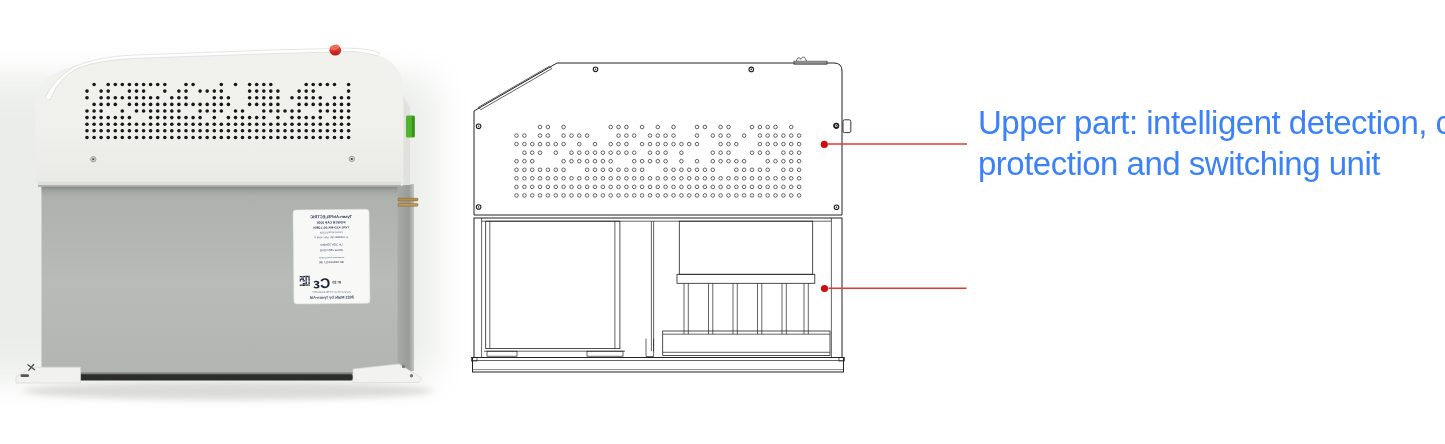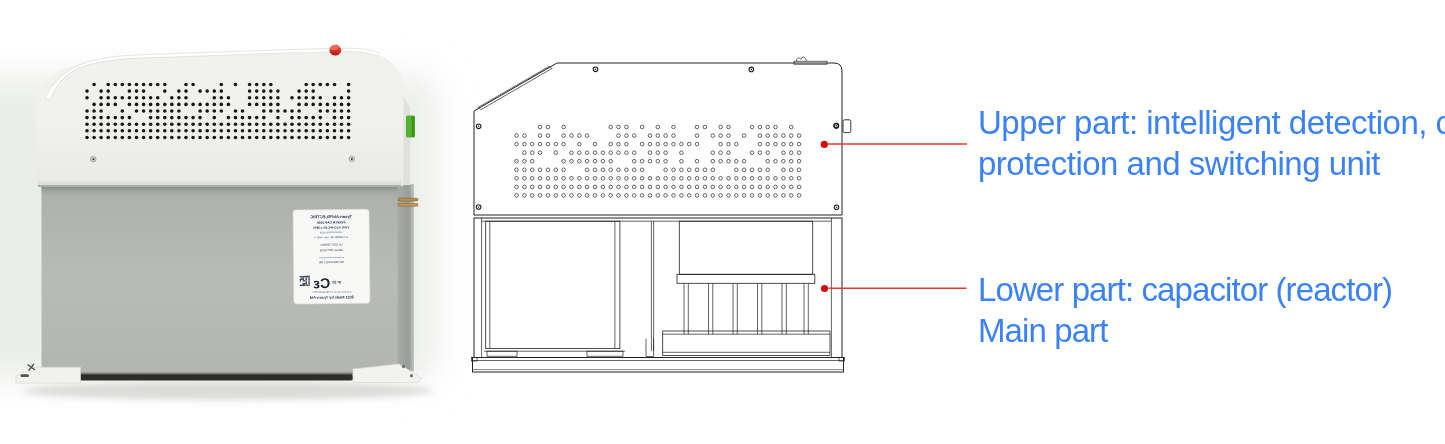--- a/index.html
+++ b/index.html
@@ -778,14 +778,13 @@
 
   <circle cx="824.3" cy="144.4" r="3.6" fill="#cf0d0d"></circle>
 
   <line x1="828.5" y1="288.3" x2="966.5" y2="288.3" stroke="#e03a33" stroke-width="1.6"></line>
 
   <circle cx="824.5" cy="288.5" r="3.6" fill="#cf0d0d"></circle>
 </svg>
 
 <div class="cap" style="top:102px">Upper part: intelligent detection, control,<br>protection and switching unit</div>
 
-<div class="cap" style="top:269px;letter-spacing:-0.9px">Lower part: capacitor (reactor)<br>Main part</div>
 </div>
 
 </body></html>

